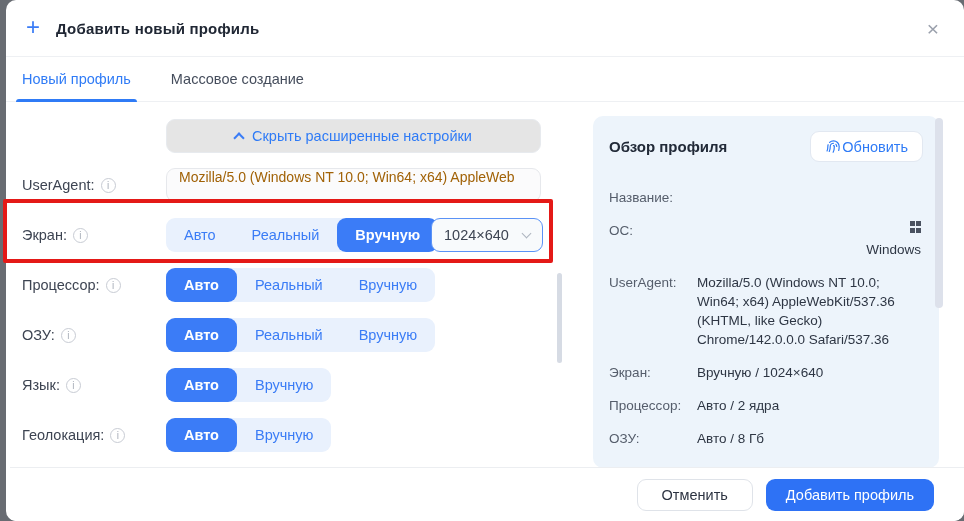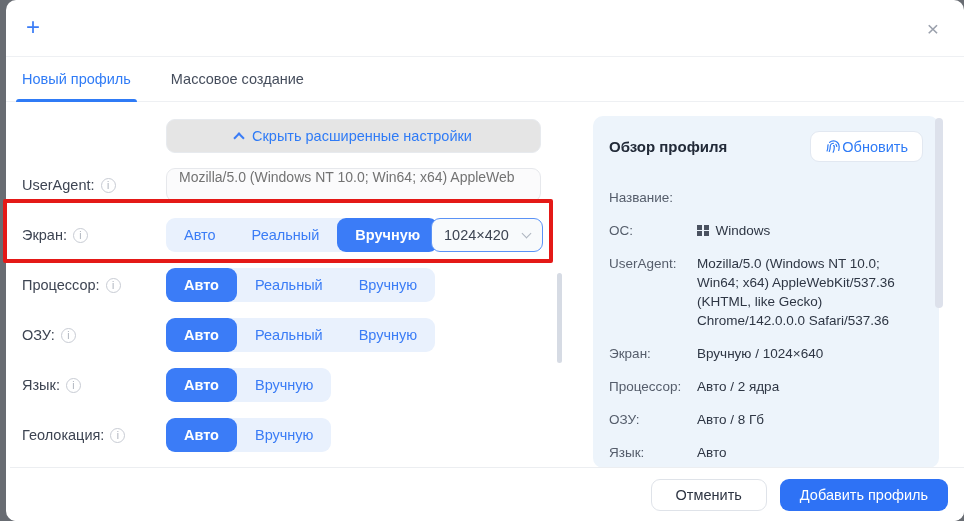--- a/index.html
+++ b/index.html
@@ -38,21 +38,21 @@
          transform:rotate(45deg); margin-top:4px; }
 
   .flabel { position:absolute; left:16px; font-size:14.5px; color:#3d4452;
             display:flex; align-items:center; gap:6px; height:34px; }
   .info { width:15px; height:15px; border:1px solid #c8ccd4; border-radius:50%;
           color:#aab0ba; font-size:10px; display:inline-flex; align-items:center;
           justify-content:center; font-style:normal; }
 
   .ua-input { position:absolute; left:160px; top:65px; width:375px; height:34px;
           border:1px solid #e6e8ec; border-radius:9px; background:#fbfbfc;
-          color:#737373; font-size:14px; padding:0 12px; font-family:"Liberation Sans",sans-serif;
+          color:#a16207; font-size:14px; padding:0 12px; font-family:"Liberation Sans",sans-serif;
           white-space:nowrap; overflow:hidden; }
 
   .seg { position:absolute; left:160px; height:34px; background:#e9f1fd; border-radius:9px;
          display:inline-flex; align-items:stretch; }
   .seg-opt { display:flex; align-items:center; padding:0 18px; font-size:14.5px;
          color:#3a7cf6; border-radius:9px; cursor:pointer; }
   .seg-opt.sel { background:#3b7cf7; color:#fff; font-weight:bold; }
 
   .dropdown { position:absolute; left:425px; width:112px; height:34px;
          border:1.5px solid #5a92f6; border-radius:9px; background:#f8fafc;
@@ -74,48 +74,49 @@
   .panel { position:absolute; left:587px; top:13px; width:346px; height:352px;
          background:#edf4fb; border-radius:10px; padding:15px 16px 0 16px; overflow:hidden; }
   .panel-hdr { display:flex; align-items:center; justify-content:space-between; margin-bottom:26px; }
   .panel-title { font-size:15px; font-weight:bold; color:#222a38; }
   .refresh-btn { height:31px; padding:0 14px; background:#fff; border:1px solid #e2e8f1;
          border-radius:9px; display:flex; align-items:center; gap:0;
          color:#2f7bf6; font-size:14.5px; cursor:pointer; }
   .ov-row { display:flex; margin-bottom:14px; font-size:13.5px; line-height:19px; }
   .ov-label { width:88px; flex:none; color:#555d6b; }
   .ov-value { flex:1; color:#2e3644; padding-right:2px; }
-  .ov-value-flex { display:flex; align-items:center; gap:7px; }
+  .ov-value-flex { display:flex; align-items:flex-end; gap:7px;flex-direction:column; }
   .win-icon { display:inline-grid; grid-template-columns:5px 5px; gap:1.5px; }
   .win-icon i { width:5px; height:5px; background:#4a5260; }
 
   
   .ftr { position:absolute; left:4px; right:0; bottom:0; height:54px; background:#fff;
          border-top:1px solid #eceef1; display:flex; align-items:center;
-         justify-content:flex-end; gap:13px; padding-right:16px; }
+         justify-content:flex-end; gap:13px; padding-right:30px; }
   .btn-cancel { height:32px; padding:0 24px; background:#fff; border:1px solid #dfe3e9;
          border-radius:9px; font-size:14.5px; color:#2c3341; cursor:pointer;
          font-family:"Liberation Sans",sans-serif; }
   .btn-submit { height:32px; padding:0 20px; background:#2e72f5; border:none;
          border-radius:9px; font-size:14.5px; color:#fff; cursor:pointer;
          font-family:"Liberation Sans",sans-serif; }
 
   
   .annotation { position:absolute; left:3px; top:199px; width:550px; height:64px;
          border:4px solid #e41917; border-radius:2px; z-index:9; pointer-events:none; }
 </style>
 </head>
 <body>
 
 <div class="page">
 
   <div class="modal">
 
     <div class="hdr">
       <span class="plus">+</span>
+      <span class="hdr-title">Добавить новый профиль</span>
       <span class="close">×</span>
     </div>
 
     <div class="tabs">
       <div class="tab active">Новый профиль</div>
       <div class="tab">Массовое создание</div>
     </div>
 
     <div class="bodyarea">
 
@@ -136,21 +137,21 @@
         <div class="flabel">
           <span>Экран:</span>
           <i class="info">i</i>
         </div>
         <div class="seg">
           <span class="seg-opt">Авто</span>
           <span class="seg-opt">Реальный</span>
           <span class="seg-opt sel">Вручную</span>
         </div>
         <div class="dropdown">
-          <span>1024×420</span>
+          <span>1024×640</span>
           <span class="chev-down"></span>
         </div>
       </div>
 
       <div class="rowpos row-cpu">
         <div class="flabel">
           <span>Процессор:</span>
           <i class="info">i</i>
         </div>
         <div class="seg">

